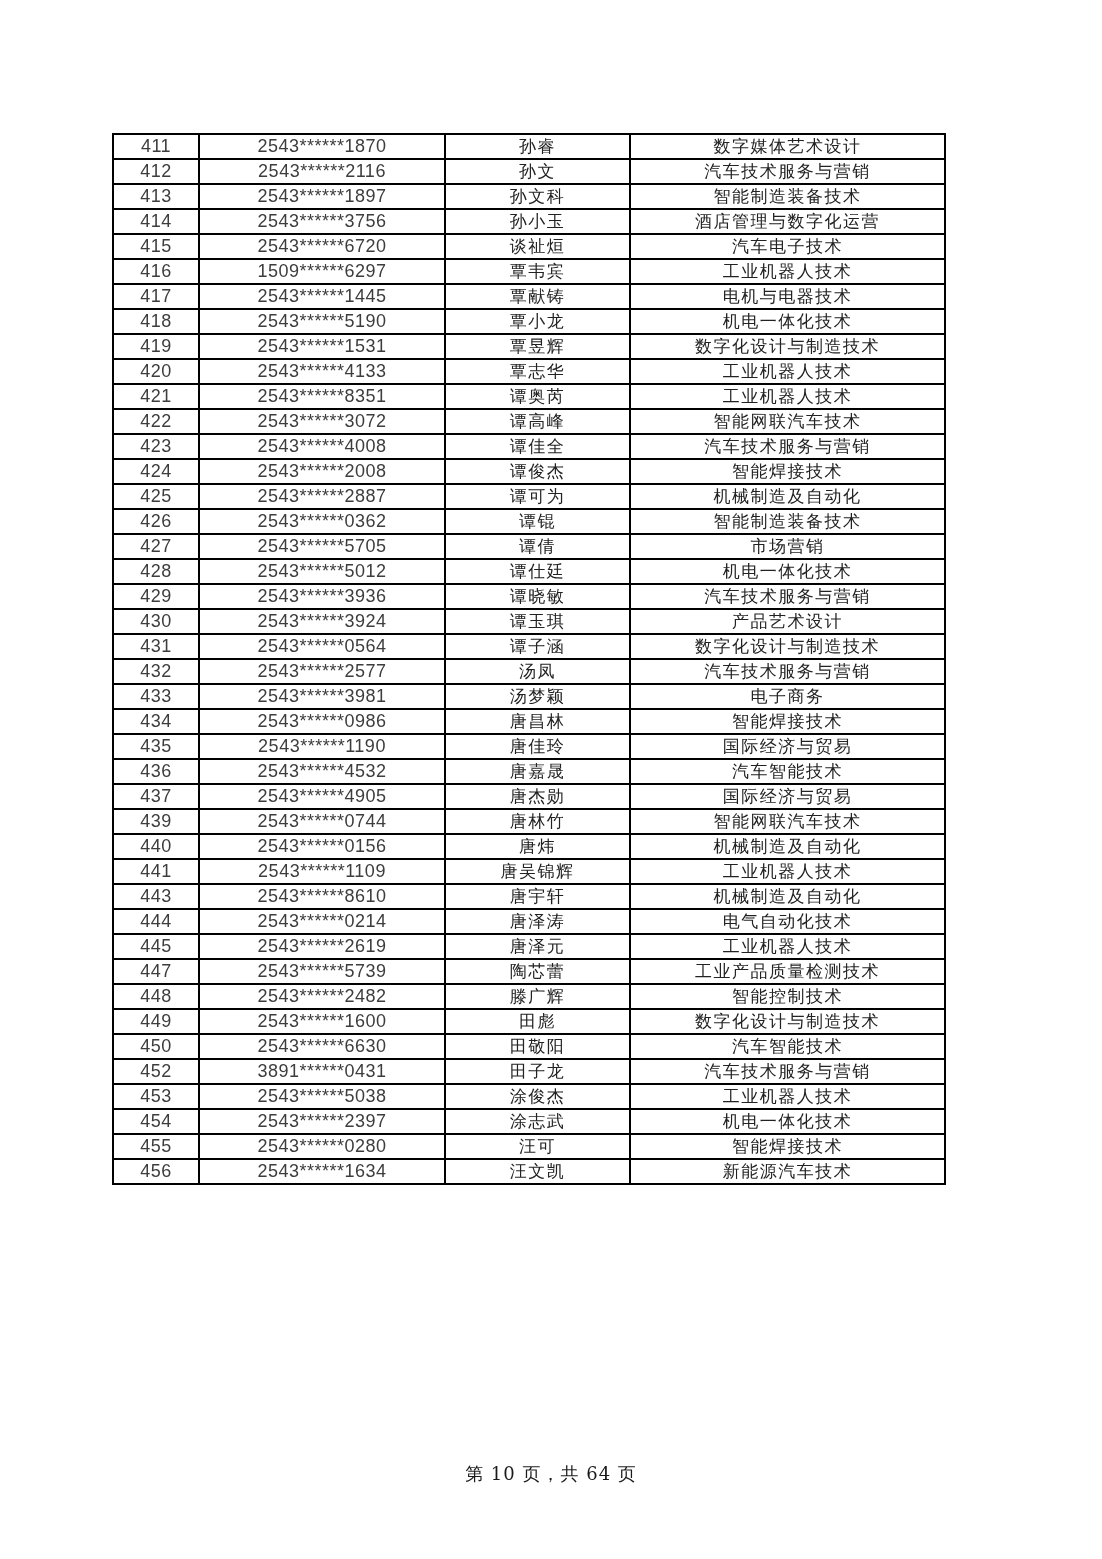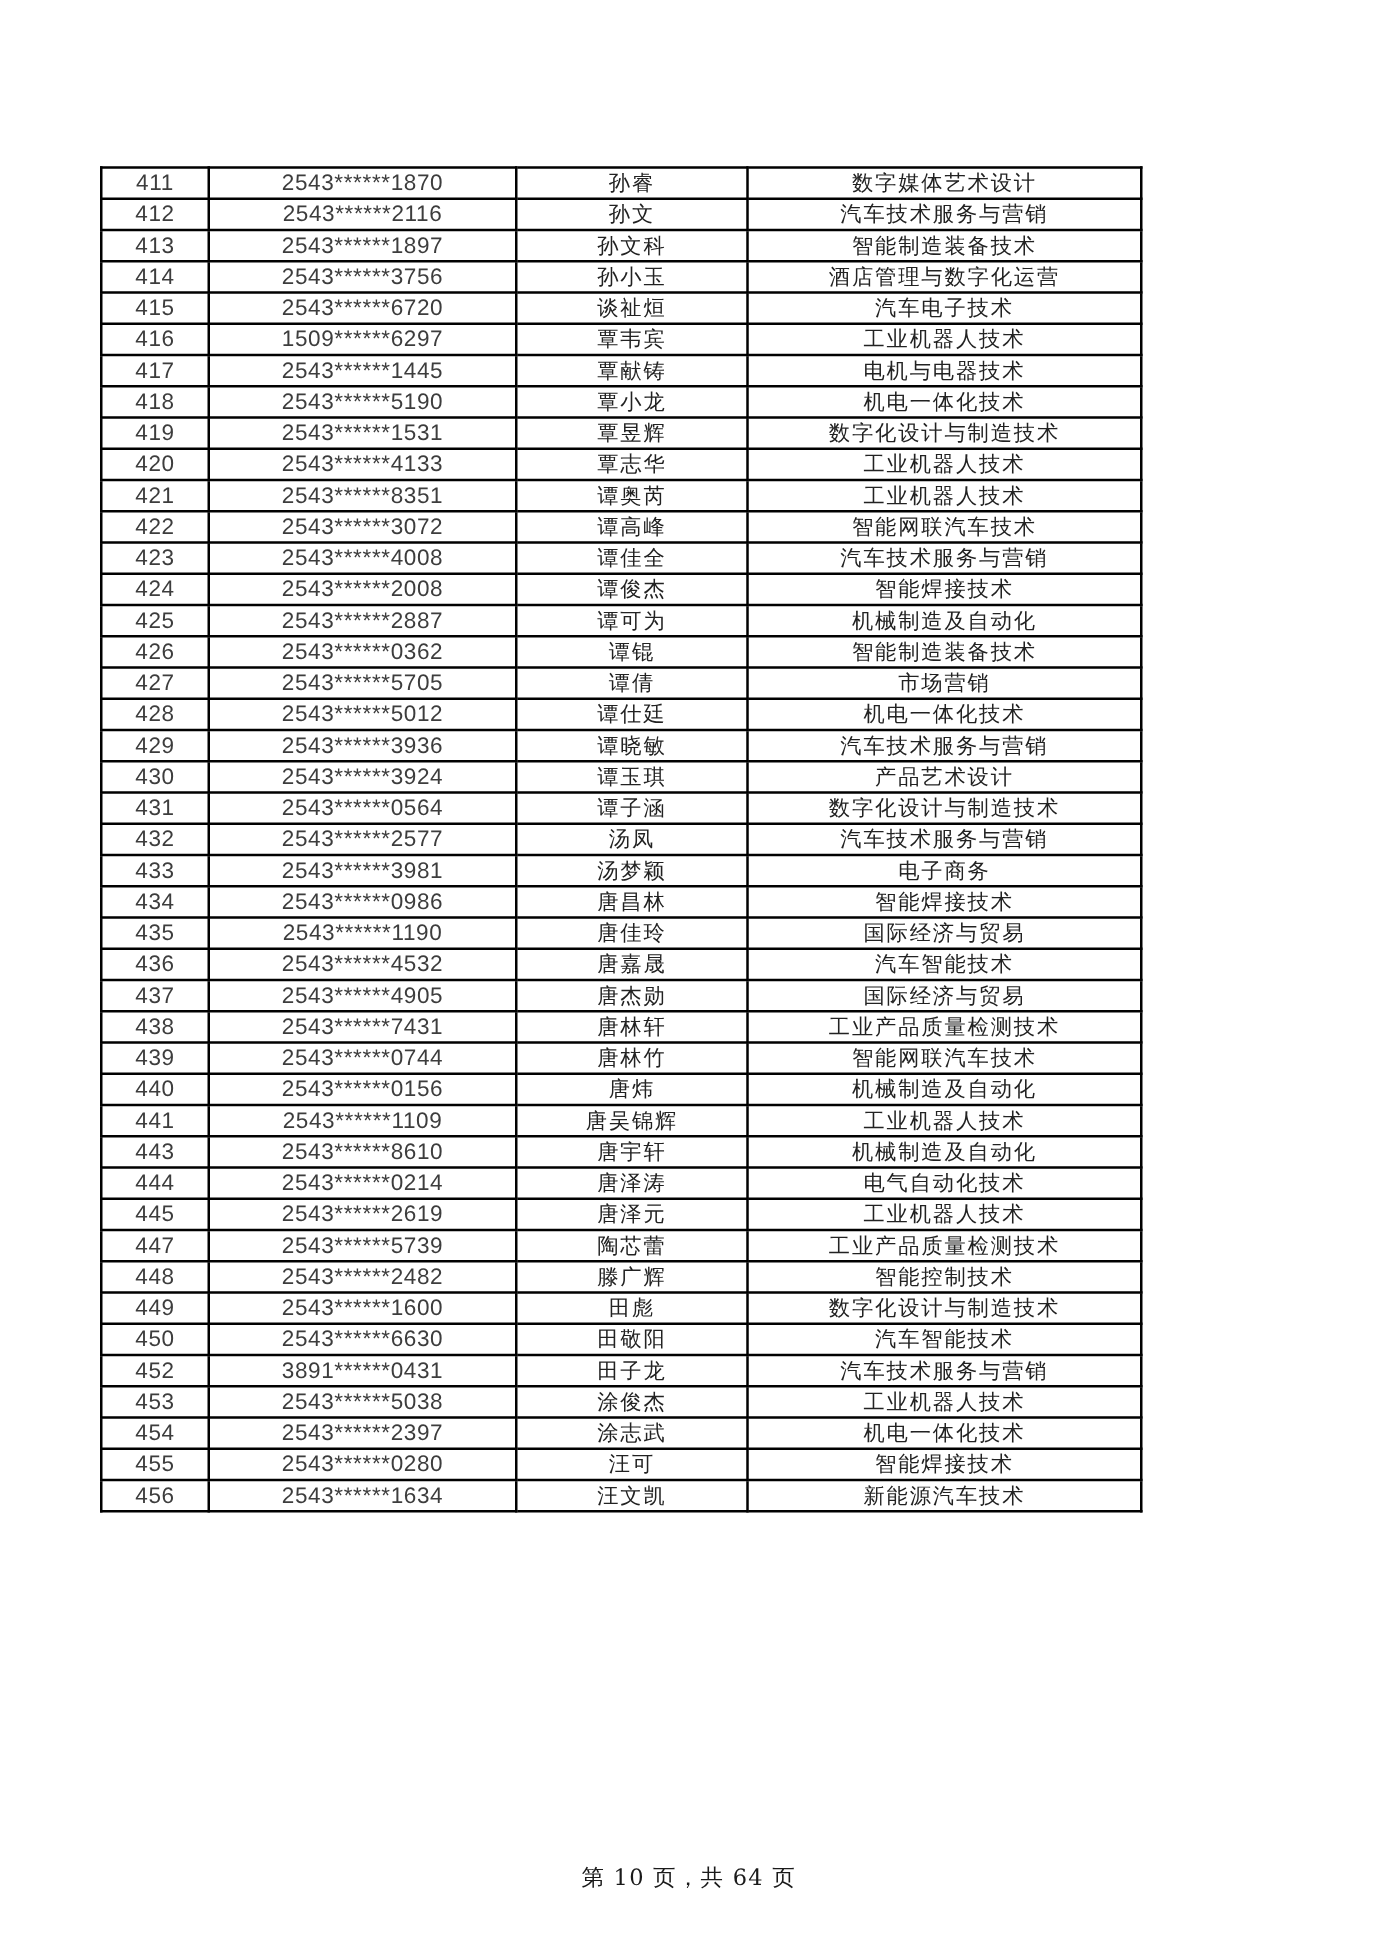--- a/index.html
+++ b/index.html
@@ -8,21 +8,21 @@
     background: #ffffff;
   }
   body {
     position: relative;
     width: 1102px;
     height: 1559px;
     overflow: hidden;
   }
   .doc-table {
     position: absolute;
-    left: 80px;
+    left: 112px;
     top: 133px;
     width: 832px;
     height: 1008px;
     border-collapse: collapse;
     table-layout: fixed;
   }
   .doc-table td {
     border: 2px solid #000000;
     padding: 0;
     text-align: center;
@@ -45,21 +45,20 @@
   .page-footer {
     position: absolute;
     left: 0;
     top: 1462px;
     width: 100%;
     text-align: center;
     font-family: "DejaVu Serif", "Liberation Serif", serif;
     font-size: 18px;
     color: #1a1a1a;
     letter-spacing: 1px;
-    margin-top: 28px;
   }
 </style>
 </head>
 <body>
 
 <table class="doc-table">
   <colgroup>
     <col style="width:86px">
     <col style="width:246px">
     <col style="width:185px">
@@ -222,26 +221,20 @@
         <td class="cn">唐嘉晟</td>
         <td class="cn">汽车智能技术</td>
       </tr>
       <tr>
         <td class="num">437</td>
         <td class="num">2543******4905</td>
         <td class="cn">唐杰勋</td>
         <td class="cn">国际经济与贸易</td>
       </tr>
       <tr>
-        <td class="num">438</td>
-        <td class="num">2543******7431</td>
-        <td class="cn">唐林轩</td>
-        <td class="cn">工业产品质量检测技术</td>
-      </tr>
-      <tr>
         <td class="num">439</td>
         <td class="num">2543******0744</td>
         <td class="cn">唐林竹</td>
         <td class="cn">智能网联汽车技术</td>
       </tr>
       <tr>
         <td class="num">440</td>
         <td class="num">2543******0156</td>
         <td class="cn">唐炜</td>
         <td class="cn">机械制造及自动化</td>

